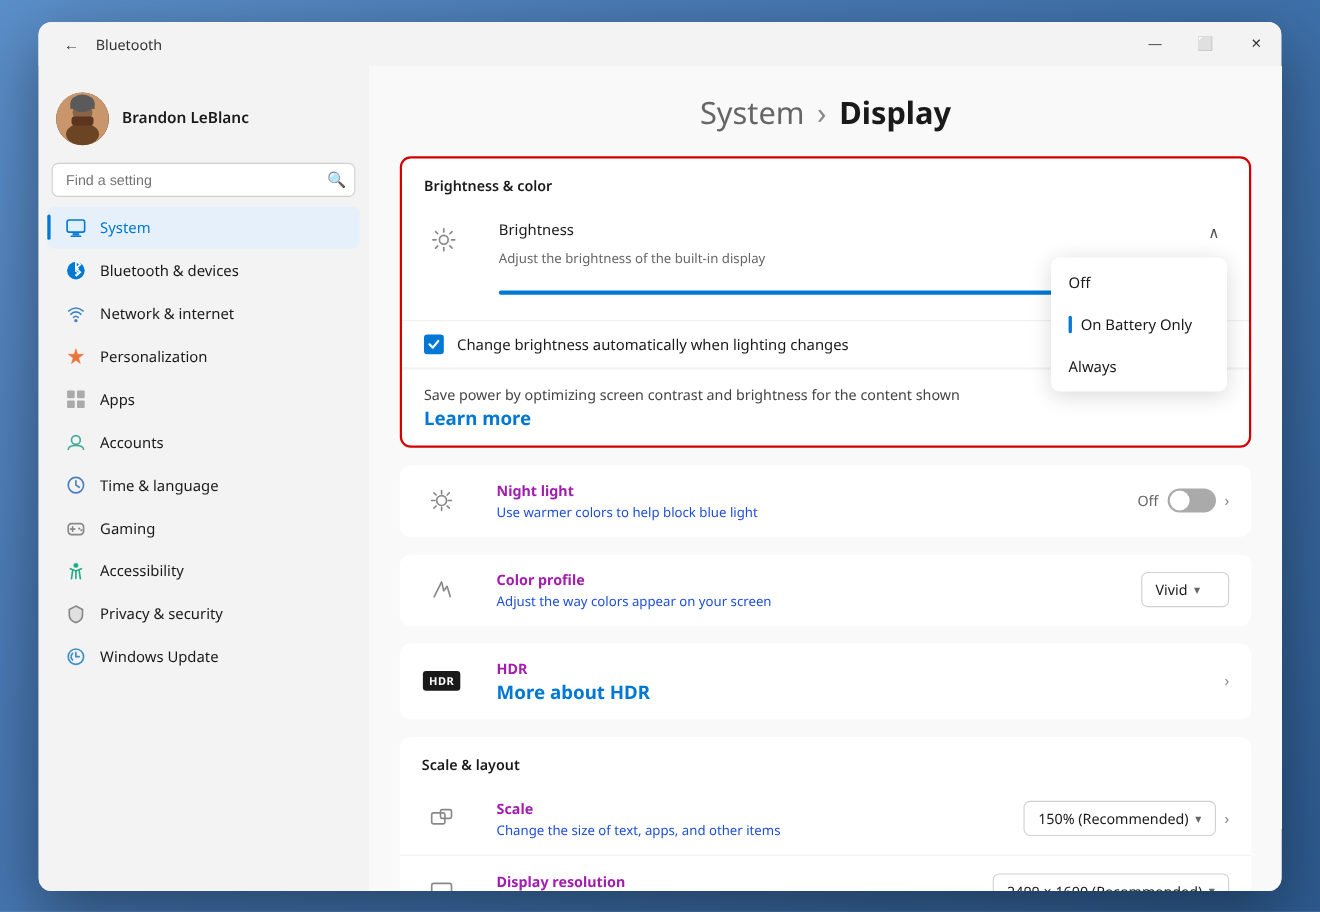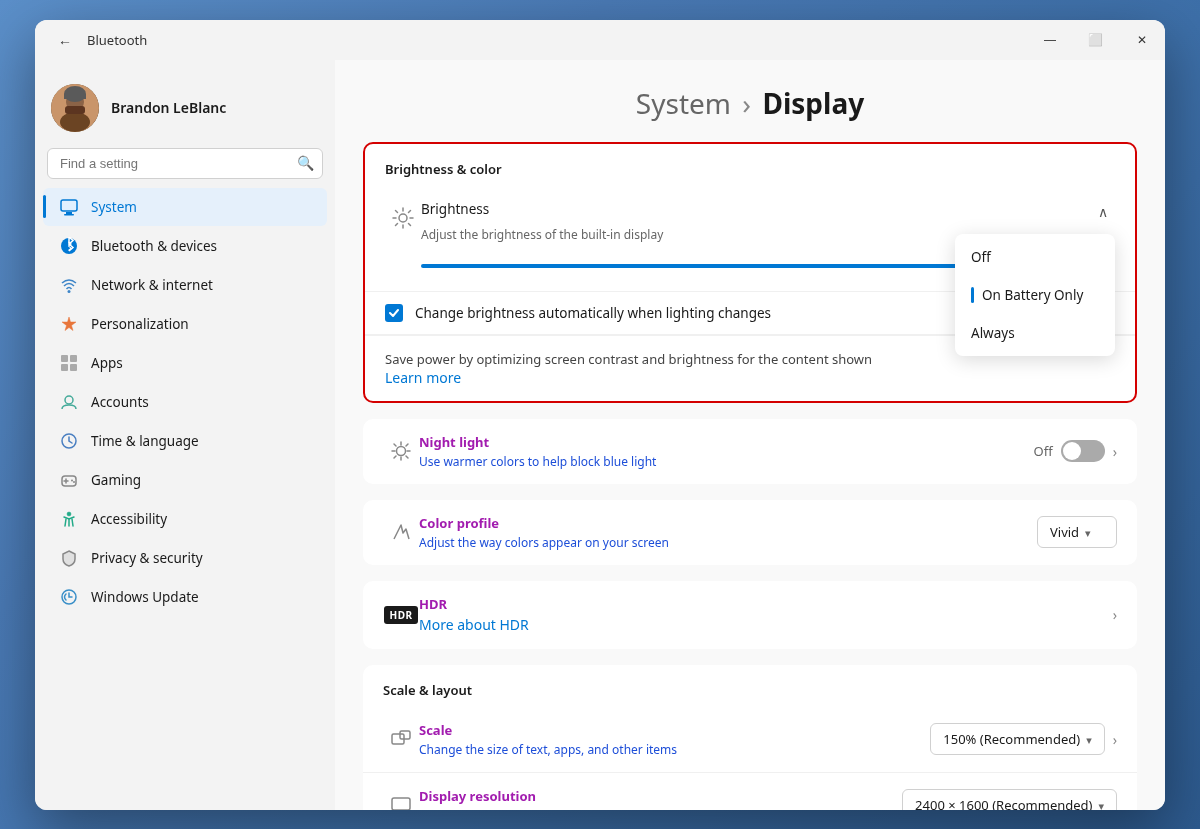--- a/index.html
+++ b/index.html
@@ -205,21 +205,21 @@
     .section-title {
       font-size: 13px;
       font-weight: 600;
       color: #1a1a1a;
       padding: 16px 20px 8px 20px;
     }
     .setting-row {
       display: flex;
       align-items: center;
       padding: 14px 20px;
-      gap: 0;
+      gap: 32px;
       border-bottom: 1px solid #f0f0f0;
       position: relative;
     }
     .setting-row:last-child { border-bottom: none; }
     .setting-icon {
       width: 36px; height: 36px;
       display: flex; align-items: center; justify-content: center;
       font-size: 20px;
       flex-shrink: 0;
       color: #666;
@@ -342,23 +342,23 @@
     }
     
     .save-power-row {
       padding: 14px 20px;
       font-size: 13px;
       color: #444;
       border-top: 1px solid #f0f0f0;
     }
     .learn-more-link {
       color: #0078d4;
-      font-weight: 400;
+      font-weight: 700;
       text-decoration: none;
-      font-size: 14px;
+      font-size: 17px;
       cursor: pointer;
     }
     
     .toggle {
       width: 44px; height: 22px;
       background: #aaa;
       border-radius: 11px;
       position: relative;
       cursor: pointer;
     }

